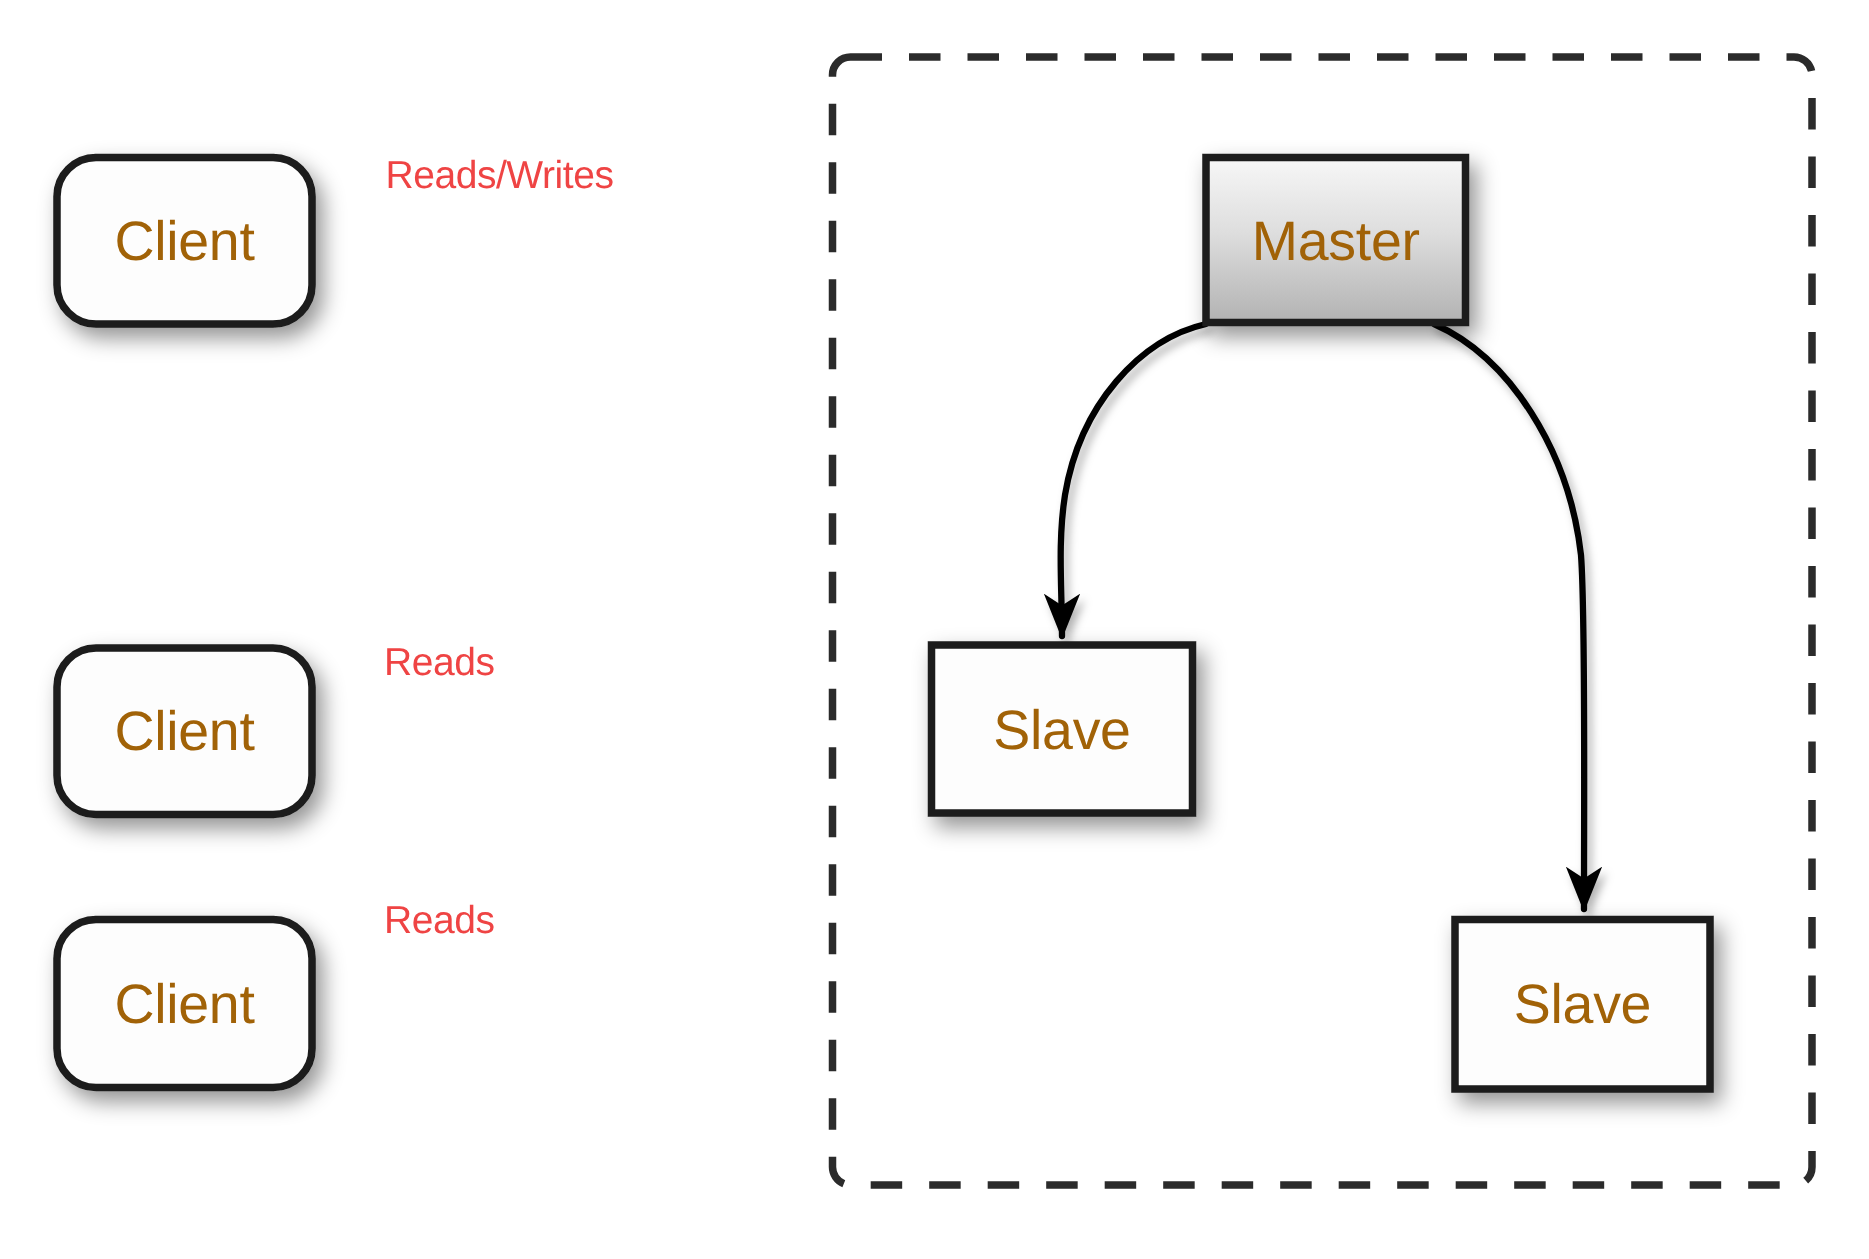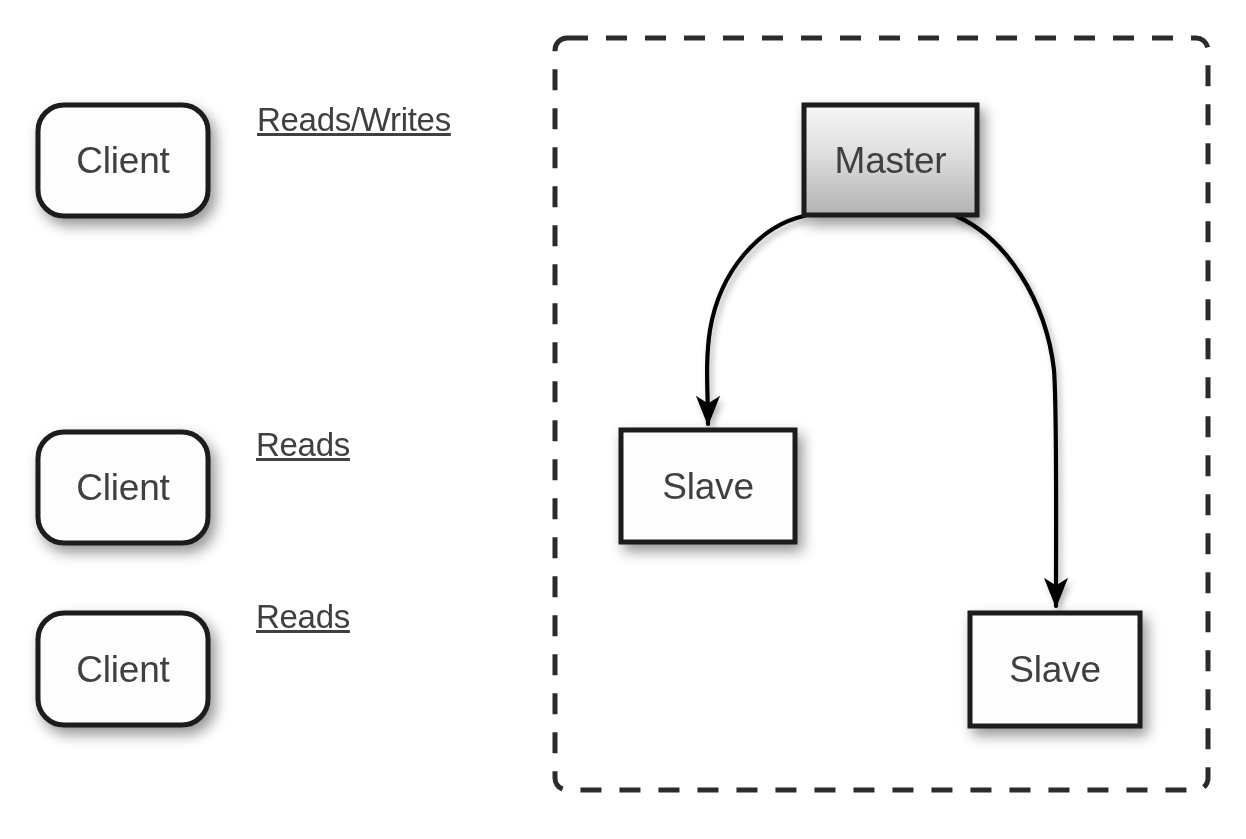--- a/index.html
+++ b/index.html
@@ -23,35 +23,34 @@
     left: 0;
     top: 0;
     width: 1246px;
     height: 839px;
   }
   .node-label {
     position: absolute;
     display: flex;
     align-items: center;
     justify-content: center;
-    color: #404040;
+    color: #a16207;
     font-size: 37px;
     line-height: 1;
     letter-spacing: -0.2px;
     white-space: nowrap;
     pointer-events: none;
   }
   .edge-label {
     position: absolute;
-    color: #404040;
-    font-size: 33px;
+    color: #ef4444;
+    font-size: 26px;
     line-height: 1;
     letter-spacing: -0.3px;
     white-space: nowrap;
-    text-decoration: underline;
   }
 </style>
 </head>
 <body>
 
 <div id="canvas">
 
   <svg id="vector-layer" viewBox="0 0 1246 839" xmlns="http://www.w3.org/2000/svg">
     <defs>
       <linearGradient id="masterGrad" x1="0" y1="0" x2="0" y2="1">

